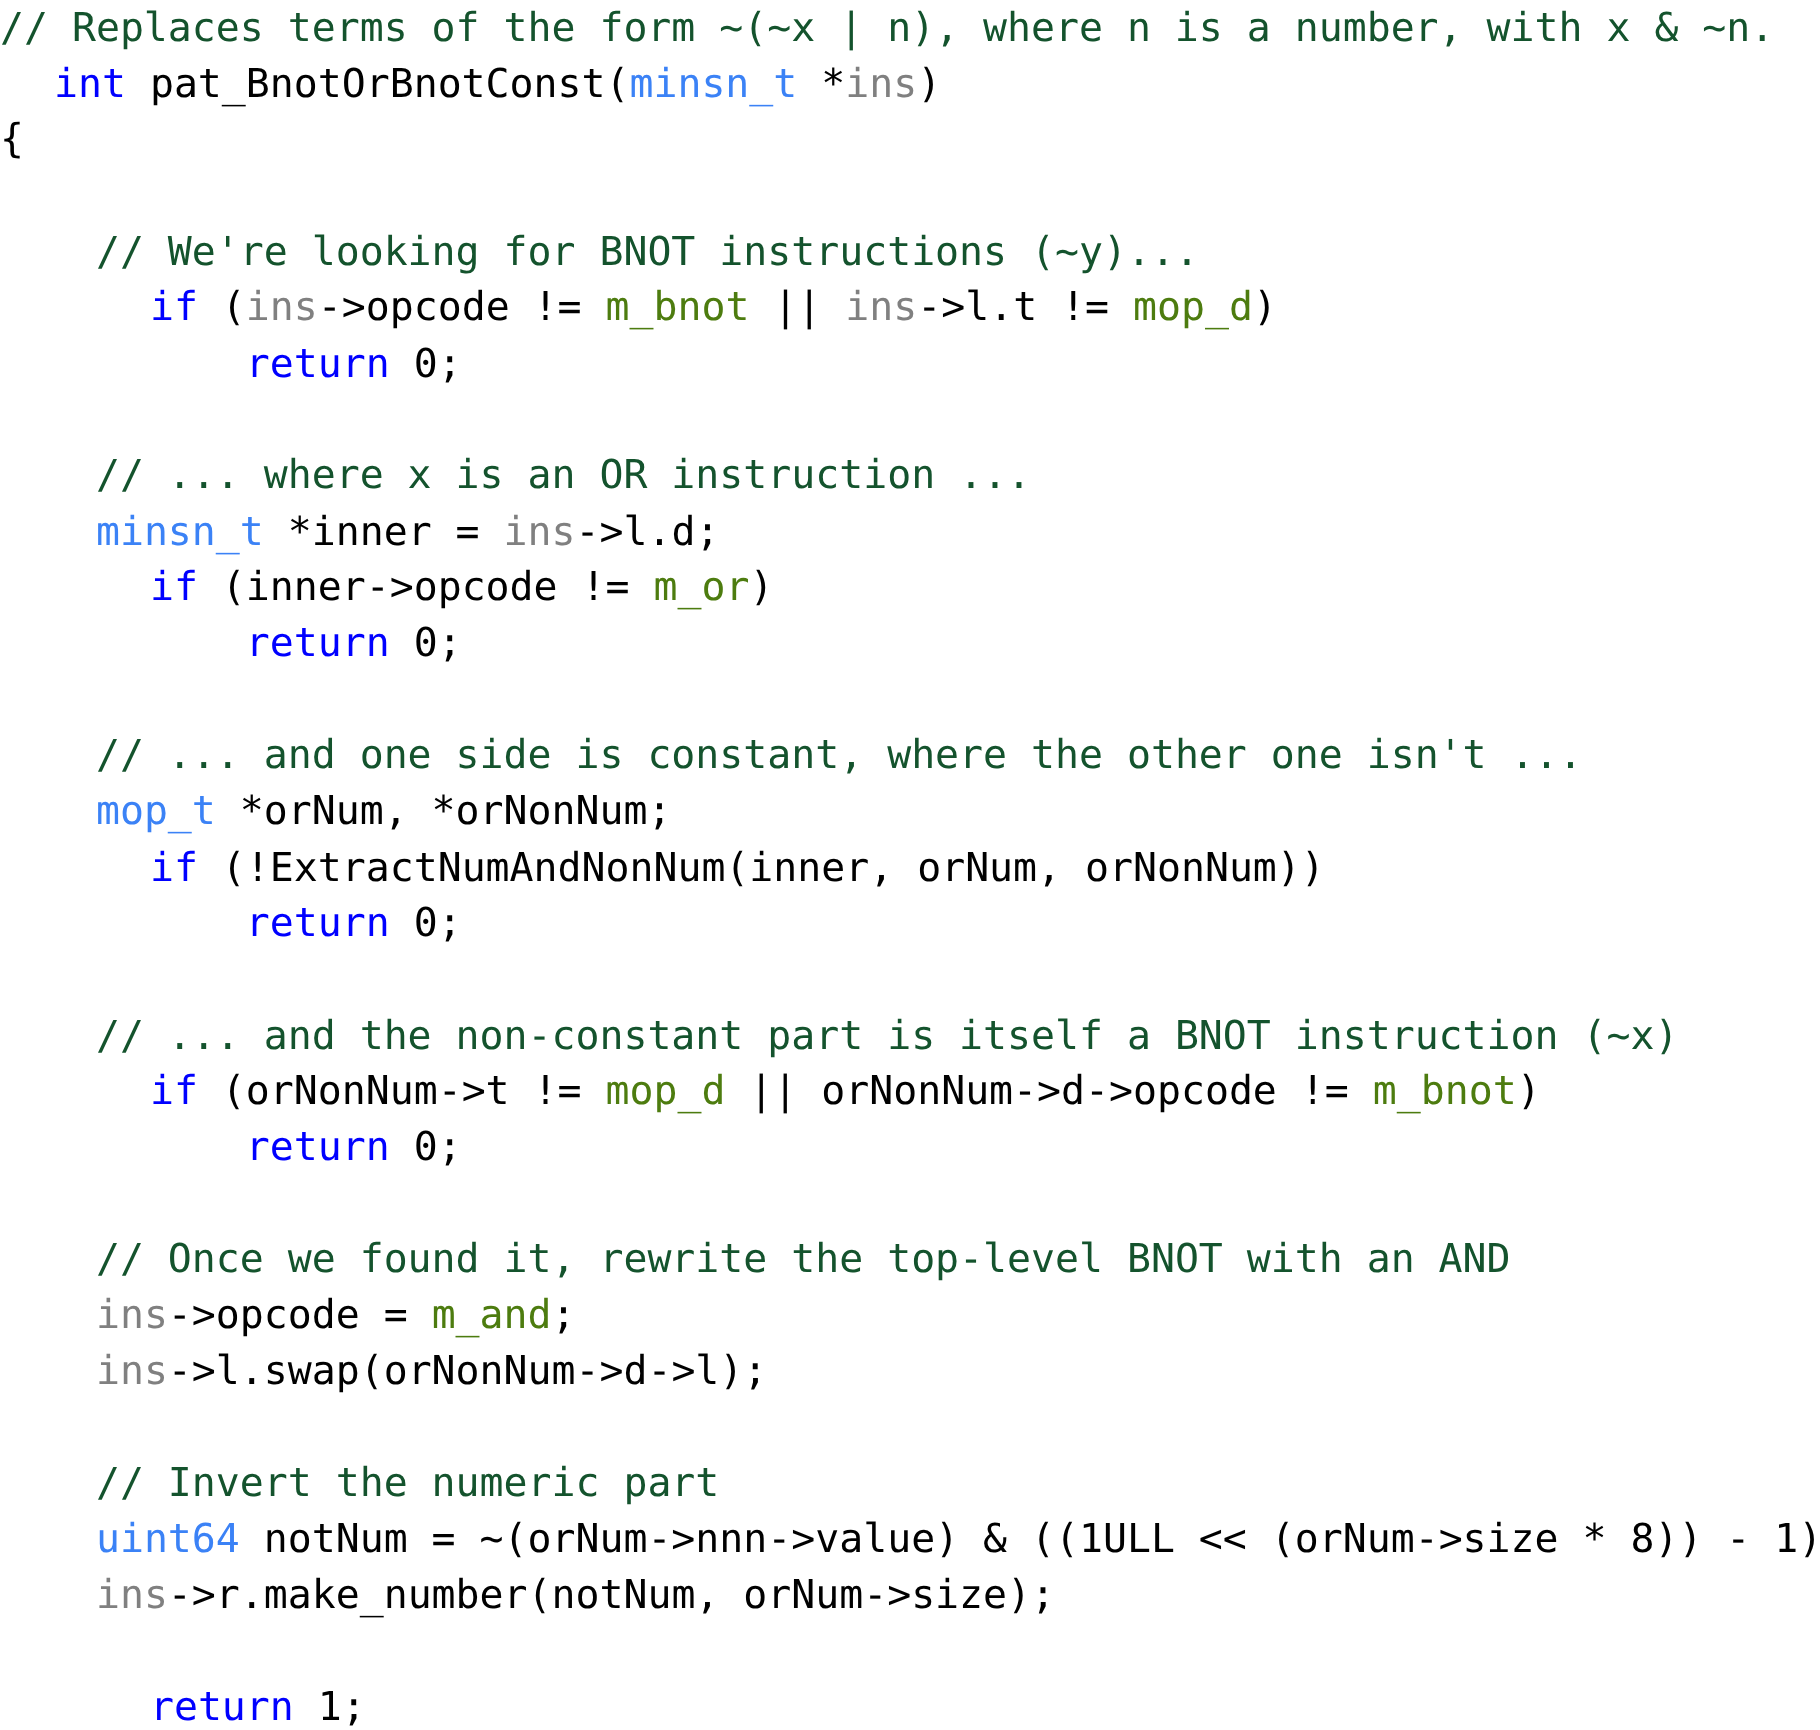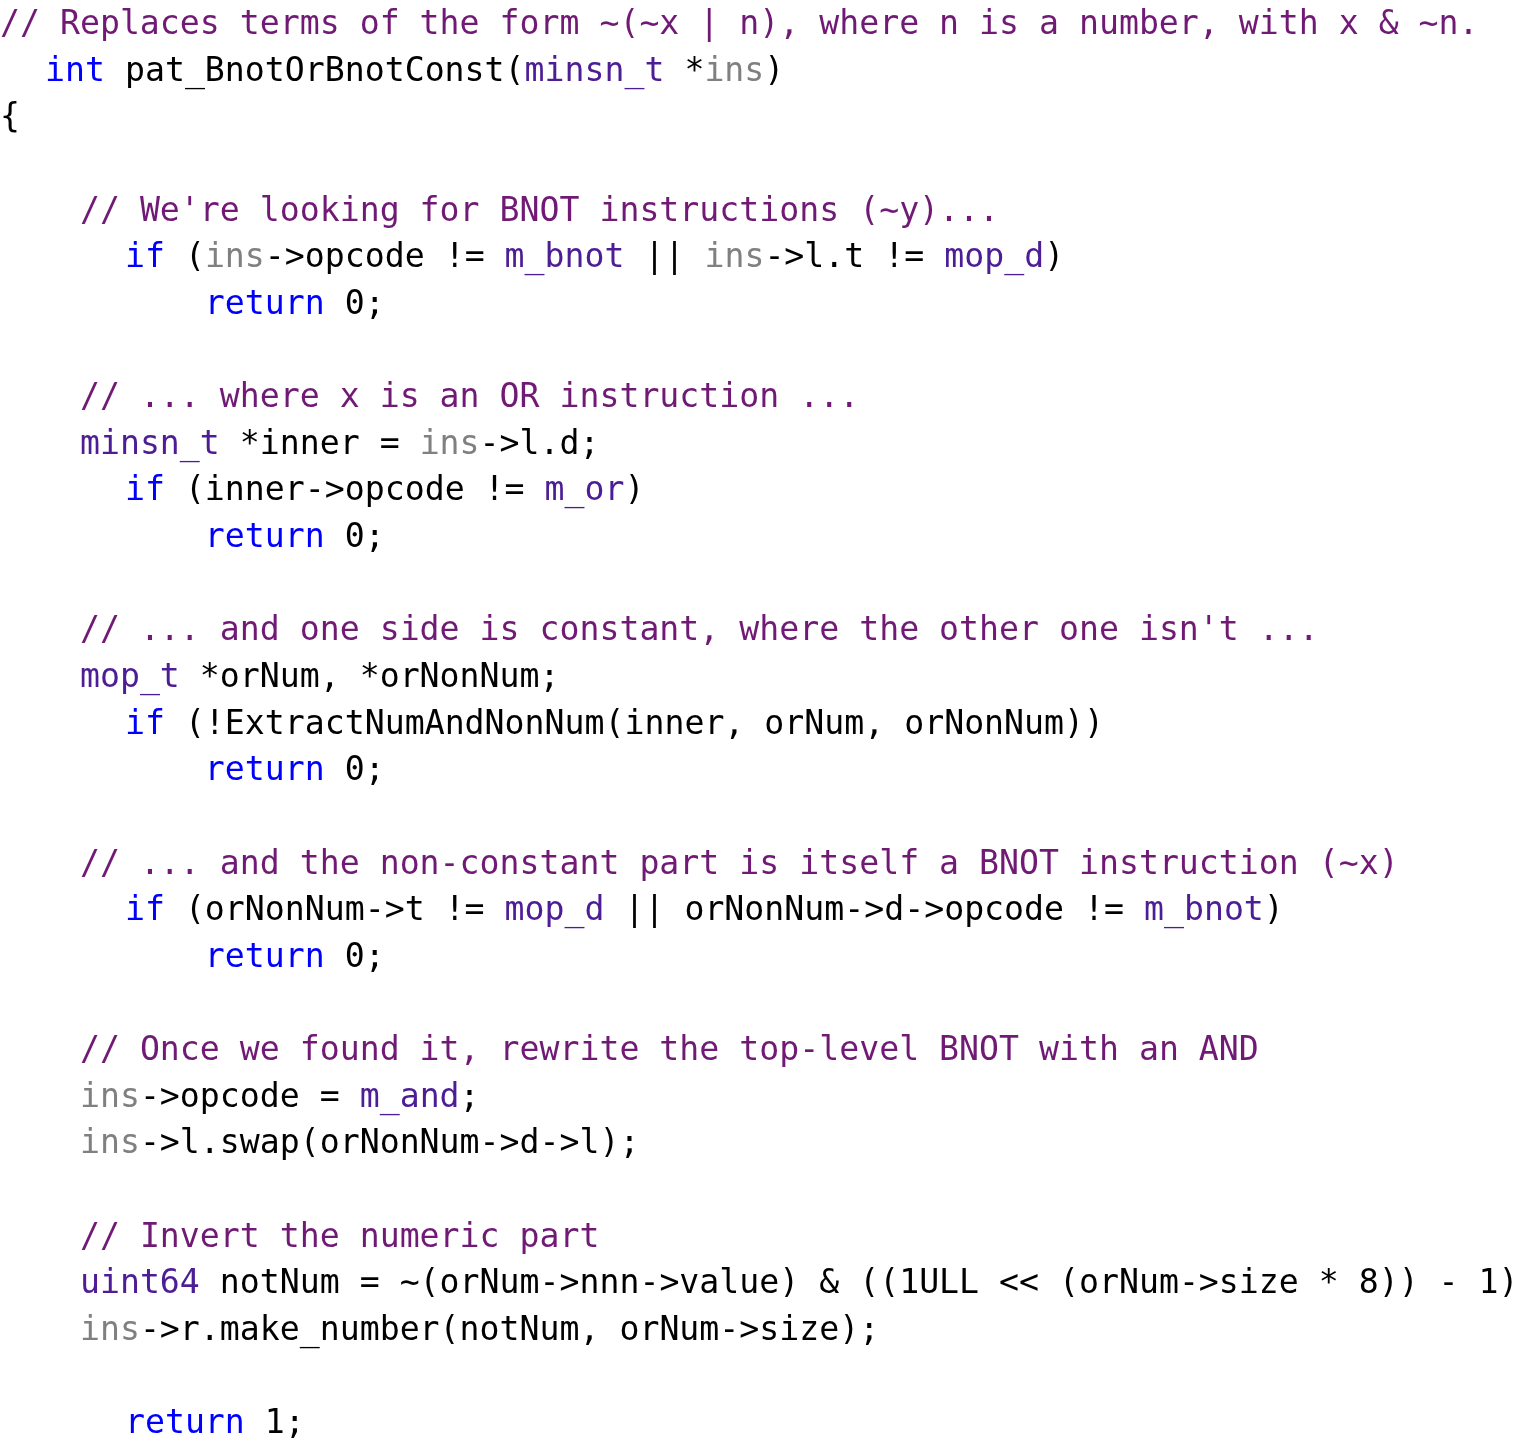--- a/index.html
+++ b/index.html
@@ -22,23 +22,23 @@
     letter-spacing: 0px;
     white-space: pre;
     -webkit-font-smoothing: antialiased;
   }
   .code-line {
     display: block;
     height: 46.65px;
     white-space: pre;
   }
   
-  .tok-comment   { color: #701a75; }
+  .tok-comment   { color: #14532d; }
   .tok-keyword   { color: #0000ff; margin-left: 45px; }
-  .tok-type      { color: #4c1d95; }
+  .tok-type      { color: #3b82f6; }
   .tok-plain     { color: #000000; margin-top: 20px; }
   .tok-ident     { color: #808080; margin-top: 14px; }
-  .tok-enum      { color: #4c1d95; margin-top: 40px; }
+  .tok-enum      { color: #4d7c0f; margin-top: 40px; }
 </style>
 </head>
 <body>
 
 <div id="code-listing"><span class="code-line"><span class="tok-comment">// Replaces terms of the form ~(~x | n), where n is a number, with x &amp; ~n.</span></span><span class="code-line"><span class="tok-keyword">int</span><span class="tok-plain"> pat_BnotOrBnotConst(</span><span class="tok-type">minsn_t</span><span class="tok-plain"> *</span><span class="tok-ident">ins</span><span class="tok-plain">)</span></span><span class="code-line"><span class="tok-plain">{</span></span><span class="code-line">&nbsp;</span><span class="code-line"><span class="tok-plain">    </span><span class="tok-comment">// We're looking for BNOT instructions (~y)...</span></span><span class="code-line"><span class="tok-plain">    </span><span class="tok-keyword">if</span><span class="tok-plain"> (</span><span class="tok-ident">ins</span><span class="tok-plain">-&gt;opcode != </span><span class="tok-enum">m_bnot</span><span class="tok-plain"> || </span><span class="tok-ident">ins</span><span class="tok-plain">-&gt;l.t != </span><span class="tok-enum">mop_d</span><span class="tok-plain">)</span></span><span class="code-line"><span class="tok-plain">        </span><span class="tok-keyword">return</span><span class="tok-plain"> 0;</span></span><span class="code-line">&nbsp;</span><span class="code-line"><span class="tok-plain">    </span><span class="tok-comment">// ... where x is an OR instruction ...</span></span><span class="code-line"><span class="tok-plain">    </span><span class="tok-type">minsn_t</span><span class="tok-plain"> *inner = </span><span class="tok-ident">ins</span><span class="tok-plain">-&gt;l.d;</span></span><span class="code-line"><span class="tok-plain">    </span><span class="tok-keyword">if</span><span class="tok-plain"> (inner-&gt;opcode != </span><span class="tok-enum">m_or</span><span class="tok-plain">)</span></span><span class="code-line"><span class="tok-plain">        </span><span class="tok-keyword">return</span><span class="tok-plain"> 0;</span></span><span class="code-line">&nbsp;</span><span class="code-line"><span class="tok-plain">    </span><span class="tok-comment">// ... and one side is constant, where the other one isn't ...</span></span><span class="code-line"><span class="tok-plain">    </span><span class="tok-type">mop_t</span><span class="tok-plain"> *orNum, *orNonNum;</span></span><span class="code-line"><span class="tok-plain">    </span><span class="tok-keyword">if</span><span class="tok-plain"> (!ExtractNumAndNonNum(inner, orNum, orNonNum))</span></span><span class="code-line"><span class="tok-plain">        </span><span class="tok-keyword">return</span><span class="tok-plain"> 0;</span></span><span class="code-line">&nbsp;</span><span class="code-line"><span class="tok-plain">    </span><span class="tok-comment">// ... and the non-constant part is itself a BNOT instruction (~x)</span></span><span class="code-line"><span class="tok-plain">    </span><span class="tok-keyword">if</span><span class="tok-plain"> (orNonNum-&gt;t != </span><span class="tok-enum">mop_d</span><span class="tok-plain"> || orNonNum-&gt;d-&gt;opcode != </span><span class="tok-enum">m_bnot</span><span class="tok-plain">)</span></span><span class="code-line"><span class="tok-plain">        </span><span class="tok-keyword">return</span><span class="tok-plain"> 0;</span></span><span class="code-line">&nbsp;</span><span class="code-line"><span class="tok-plain">    </span><span class="tok-comment">// Once we found it, rewrite the top-level BNOT with an AND</span></span><span class="code-line"><span class="tok-plain">    </span><span class="tok-ident">ins</span><span class="tok-plain">-&gt;opcode = </span><span class="tok-enum">m_and</span><span class="tok-plain">;</span></span><span class="code-line"><span class="tok-plain">    </span><span class="tok-ident">ins</span><span class="tok-plain">-&gt;l.swap(orNonNum-&gt;d-&gt;l);</span></span><span class="code-line">&nbsp;</span><span class="code-line"><span class="tok-plain">    </span><span class="tok-comment">// Invert the numeric part</span></span><span class="code-line"><span class="tok-plain">    </span><span class="tok-type">uint64</span><span class="tok-plain"> notNum = ~(orNum-&gt;nnn-&gt;value) &amp; ((1ULL &lt;&lt; (orNum-&gt;size * 8)) - 1);</span></span><span class="code-line"><span class="tok-plain">    </span><span class="tok-ident">ins</span><span class="tok-plain">-&gt;r.make_number(notNum, orNum-&gt;size);</span></span><span class="code-line">&nbsp;</span><span class="code-line"><span class="tok-plain">    </span><span class="tok-keyword">return</span><span class="tok-plain"> 1;</span></span></div>
 
 </body></html>

